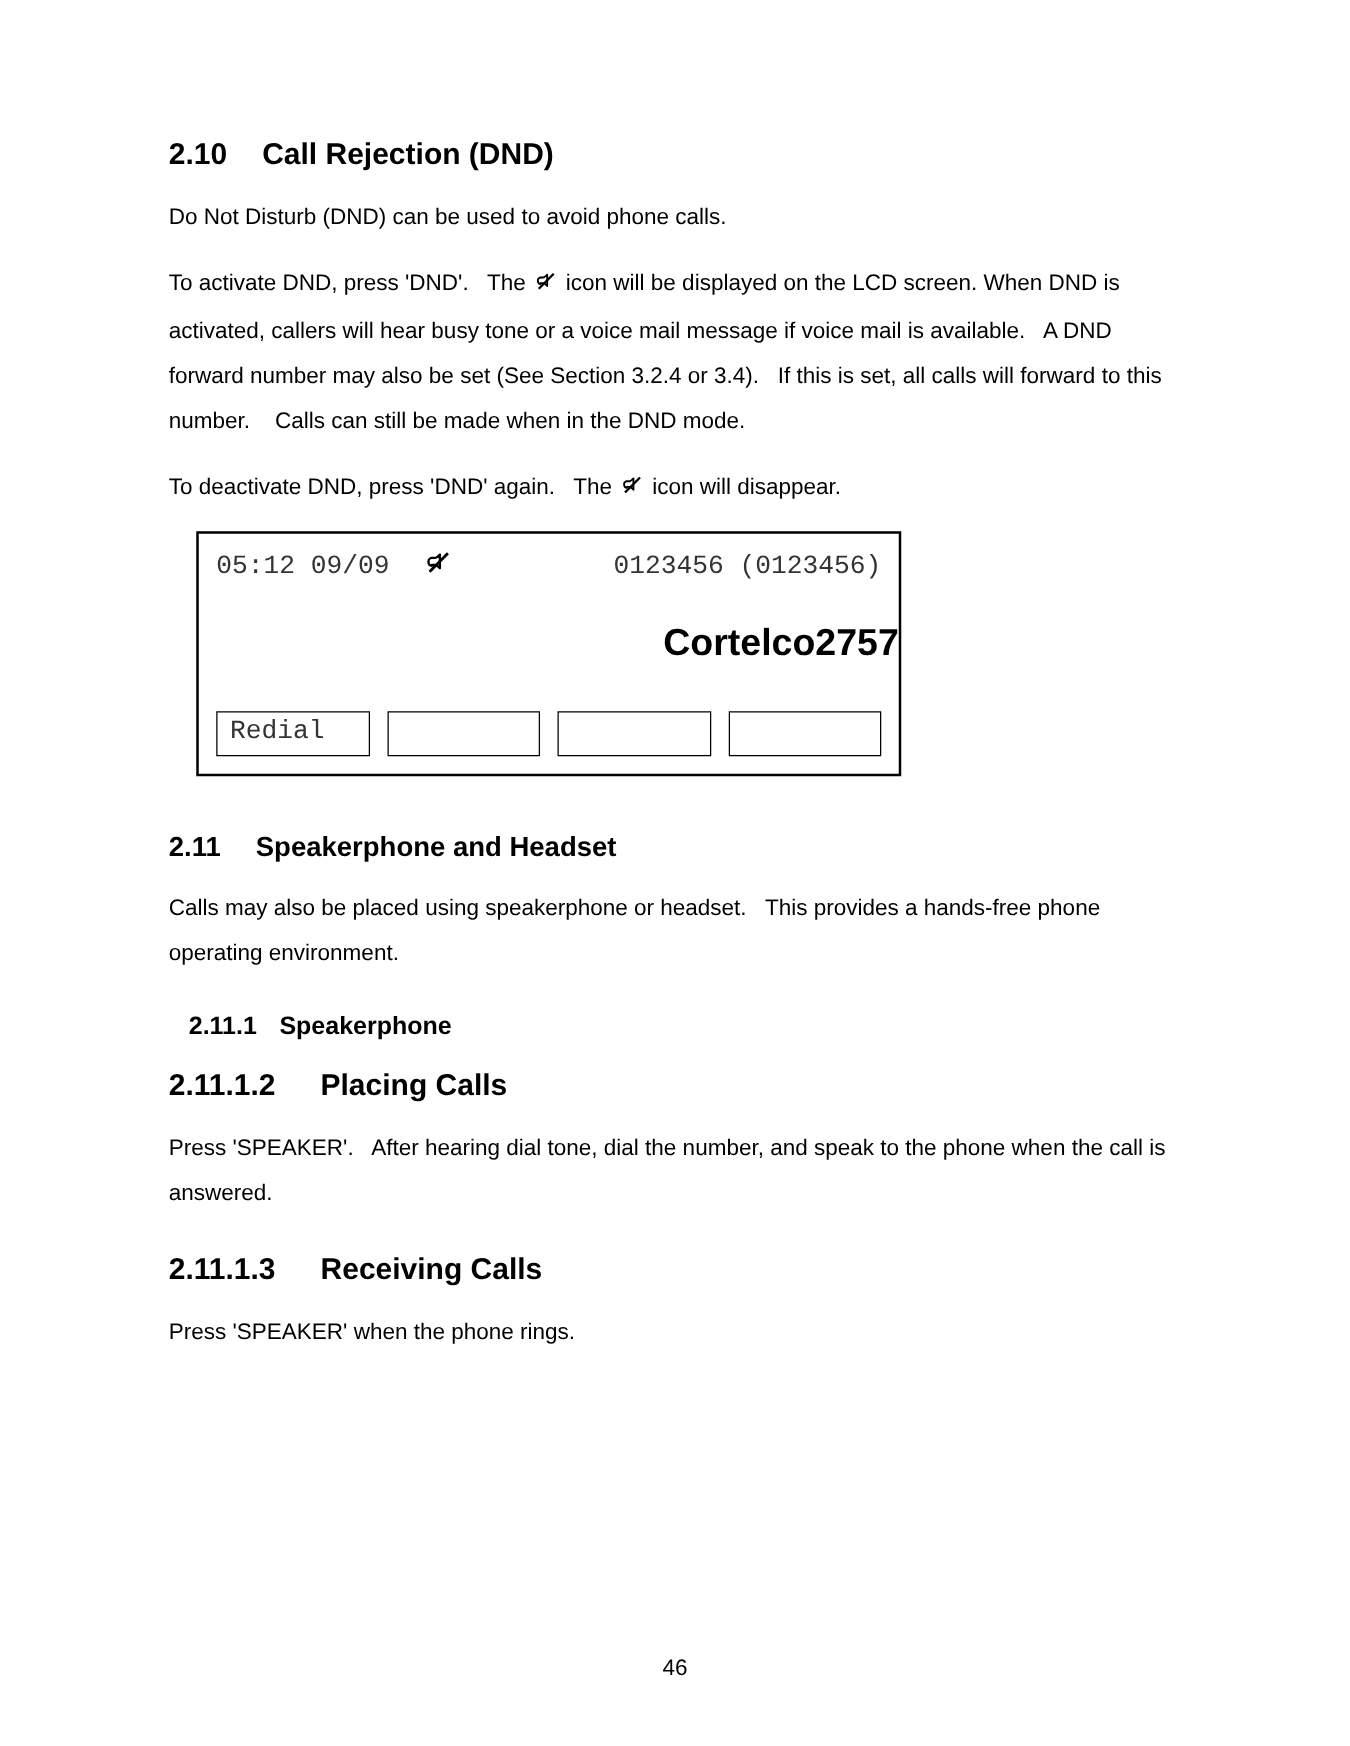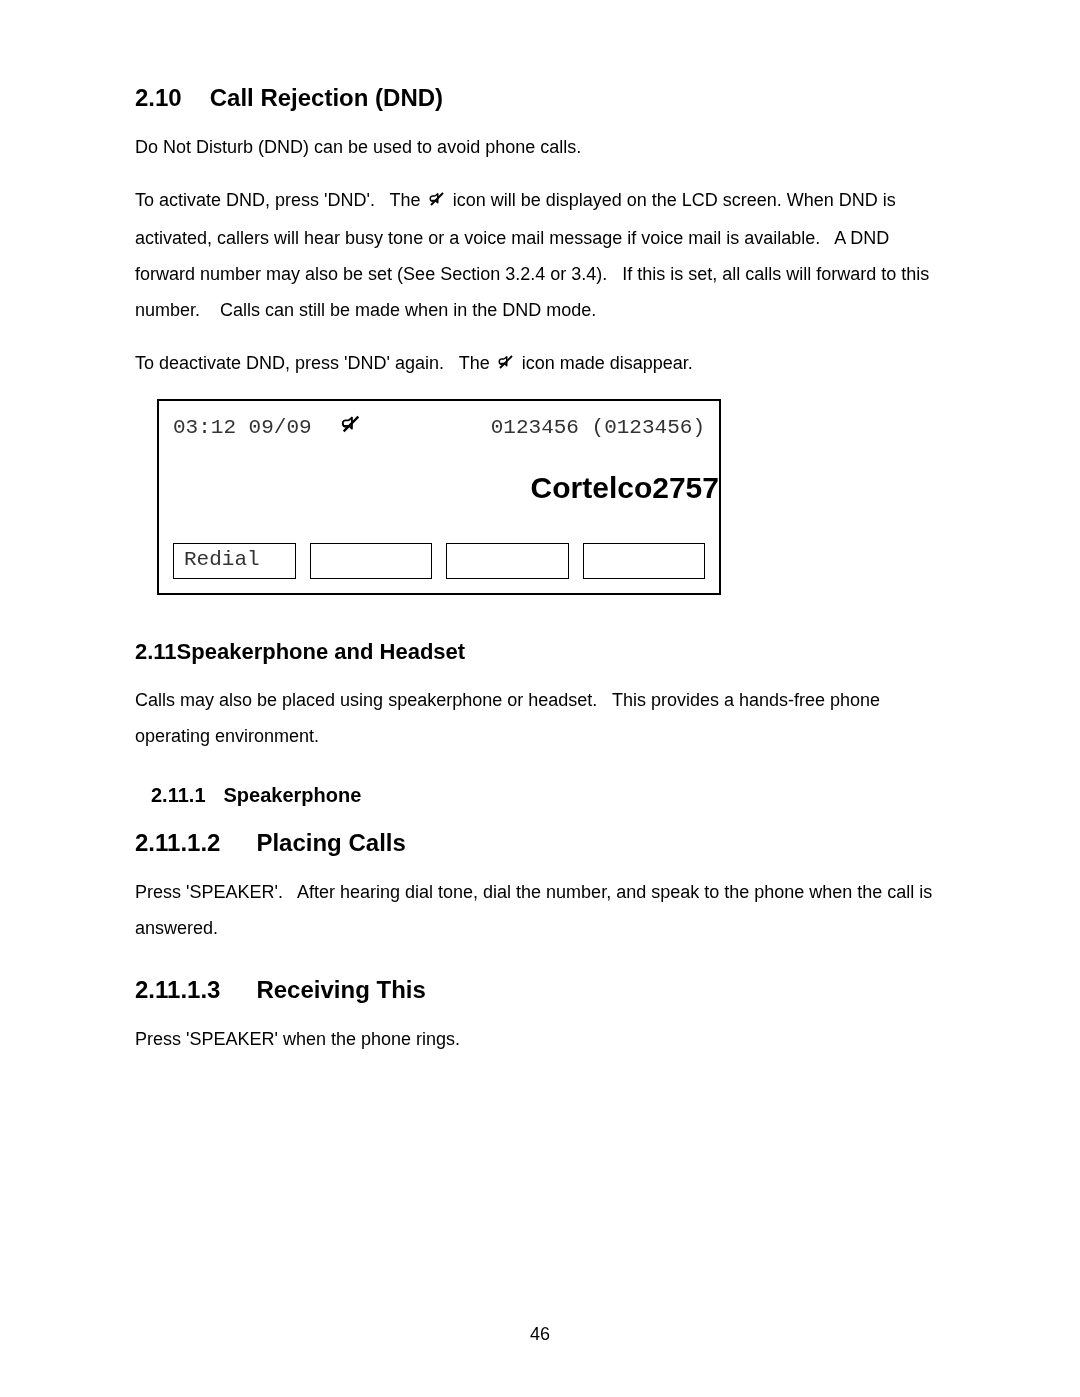--- a/index.html
+++ b/index.html
@@ -6,39 +6,40 @@
     margin: 0;
     padding: 0;
     background: #fff;
     color: #000;
     font-family: Arial, Helvetica, sans-serif;
   }
   .page {
     width: 1080px;
     min-height: 1397px;
     box-sizing: border-box;
-    padding: 84px 135px 0 135px;
+    padding: 110px 135px 0 135px;
     position: relative;
   }
   h2.sec {
     font-size: 24px;
     font-weight: bold;
     margin: 0 0 14px 0;
   }
   h2.sec .num {
     display: inline-block;
     margin-right: 28px;
   }
   h3.sub {
     font-size: 22px;
     font-weight: bold;
     margin: 0 0 14px 0;
   }
   h3.sub .num {
     display: inline-block;
+    margin-right: 28px;
   }
   h4.subsub {
     font-size: 20px;
     font-weight: bold;
     margin: 0 0 12px 16px;
   }
   h4.subsub .num {
     display: inline-block;
     margin-right: 18px;
   }
@@ -146,27 +147,27 @@
   </p>
 
   <p class="body">
     <span>To deactivate DND, press 'DND' again.&nbsp;&nbsp; The </span>
     <span class="inline-icon">
       <svg width="18" height="18" viewBox="0 0 24 24">
         <path d="M6 15 C4 15 3 13 3 11 C3 9 5 8 6 8 L9 8 C10 8 11 7 13 5 L13 17 C11 15 10 14 9 14 L6 14 Z" fill="none" stroke="#000" stroke-width="2" stroke-linejoin="round"></path>
         <line x1="4" y1="20" x2="20" y2="4" stroke="#000" stroke-width="2.5"></line>
       </svg>
     </span>
-    <span> icon made disappear.</span>
+    <span> icon will disappear.</span>
   </p>
 
   <div class="lcd">
     <div class="lcd-top">
       <div class="left">
-        <span>03:12 09/09</span>
+        <span>05:12 09/09</span>
         <span>
           <svg width="22" height="22" viewBox="0 0 24 24">
             <path d="M6 15 C4 15 3 13 3 11 C3 9 5 8 6 8 L9 8 C10 8 11 7 13 5 L13 17 C11 15 10 14 9 14 L6 14 Z" fill="none" stroke="#000" stroke-width="2" stroke-linejoin="round"></path>
             <line x1="4" y1="20" x2="20" y2="4" stroke="#000" stroke-width="2.5"></line>
           </svg>
         </span>
       </div>
       <span>0123456 (0123456)</span>
     </div>
     <div class="lcd-title">Cortelco2757</div>
@@ -192,18 +193,18 @@
   <div class="gap-sm"></div>
 
   <h2 class="bigsub">
     <span class="num">2.11.1.2</span><span>Placing Calls</span>
   </h2>
   <p class="body">Press 'SPEAKER'.&nbsp;&nbsp; After hearing dial tone, dial the number, and speak to the phone when the call is answered.</p>
 
   <div class="gap-md"></div>
 
   <h2 class="bigsub">
-    <span class="num">2.11.1.3</span><span>Receiving This</span>
+    <span class="num">2.11.1.3</span><span>Receiving Calls</span>
   </h2>
   <p class="body">Press 'SPEAKER' when the phone rings.</p>
 
   <div class="page-number">46</div>
 </div>
 
 </body></html>

